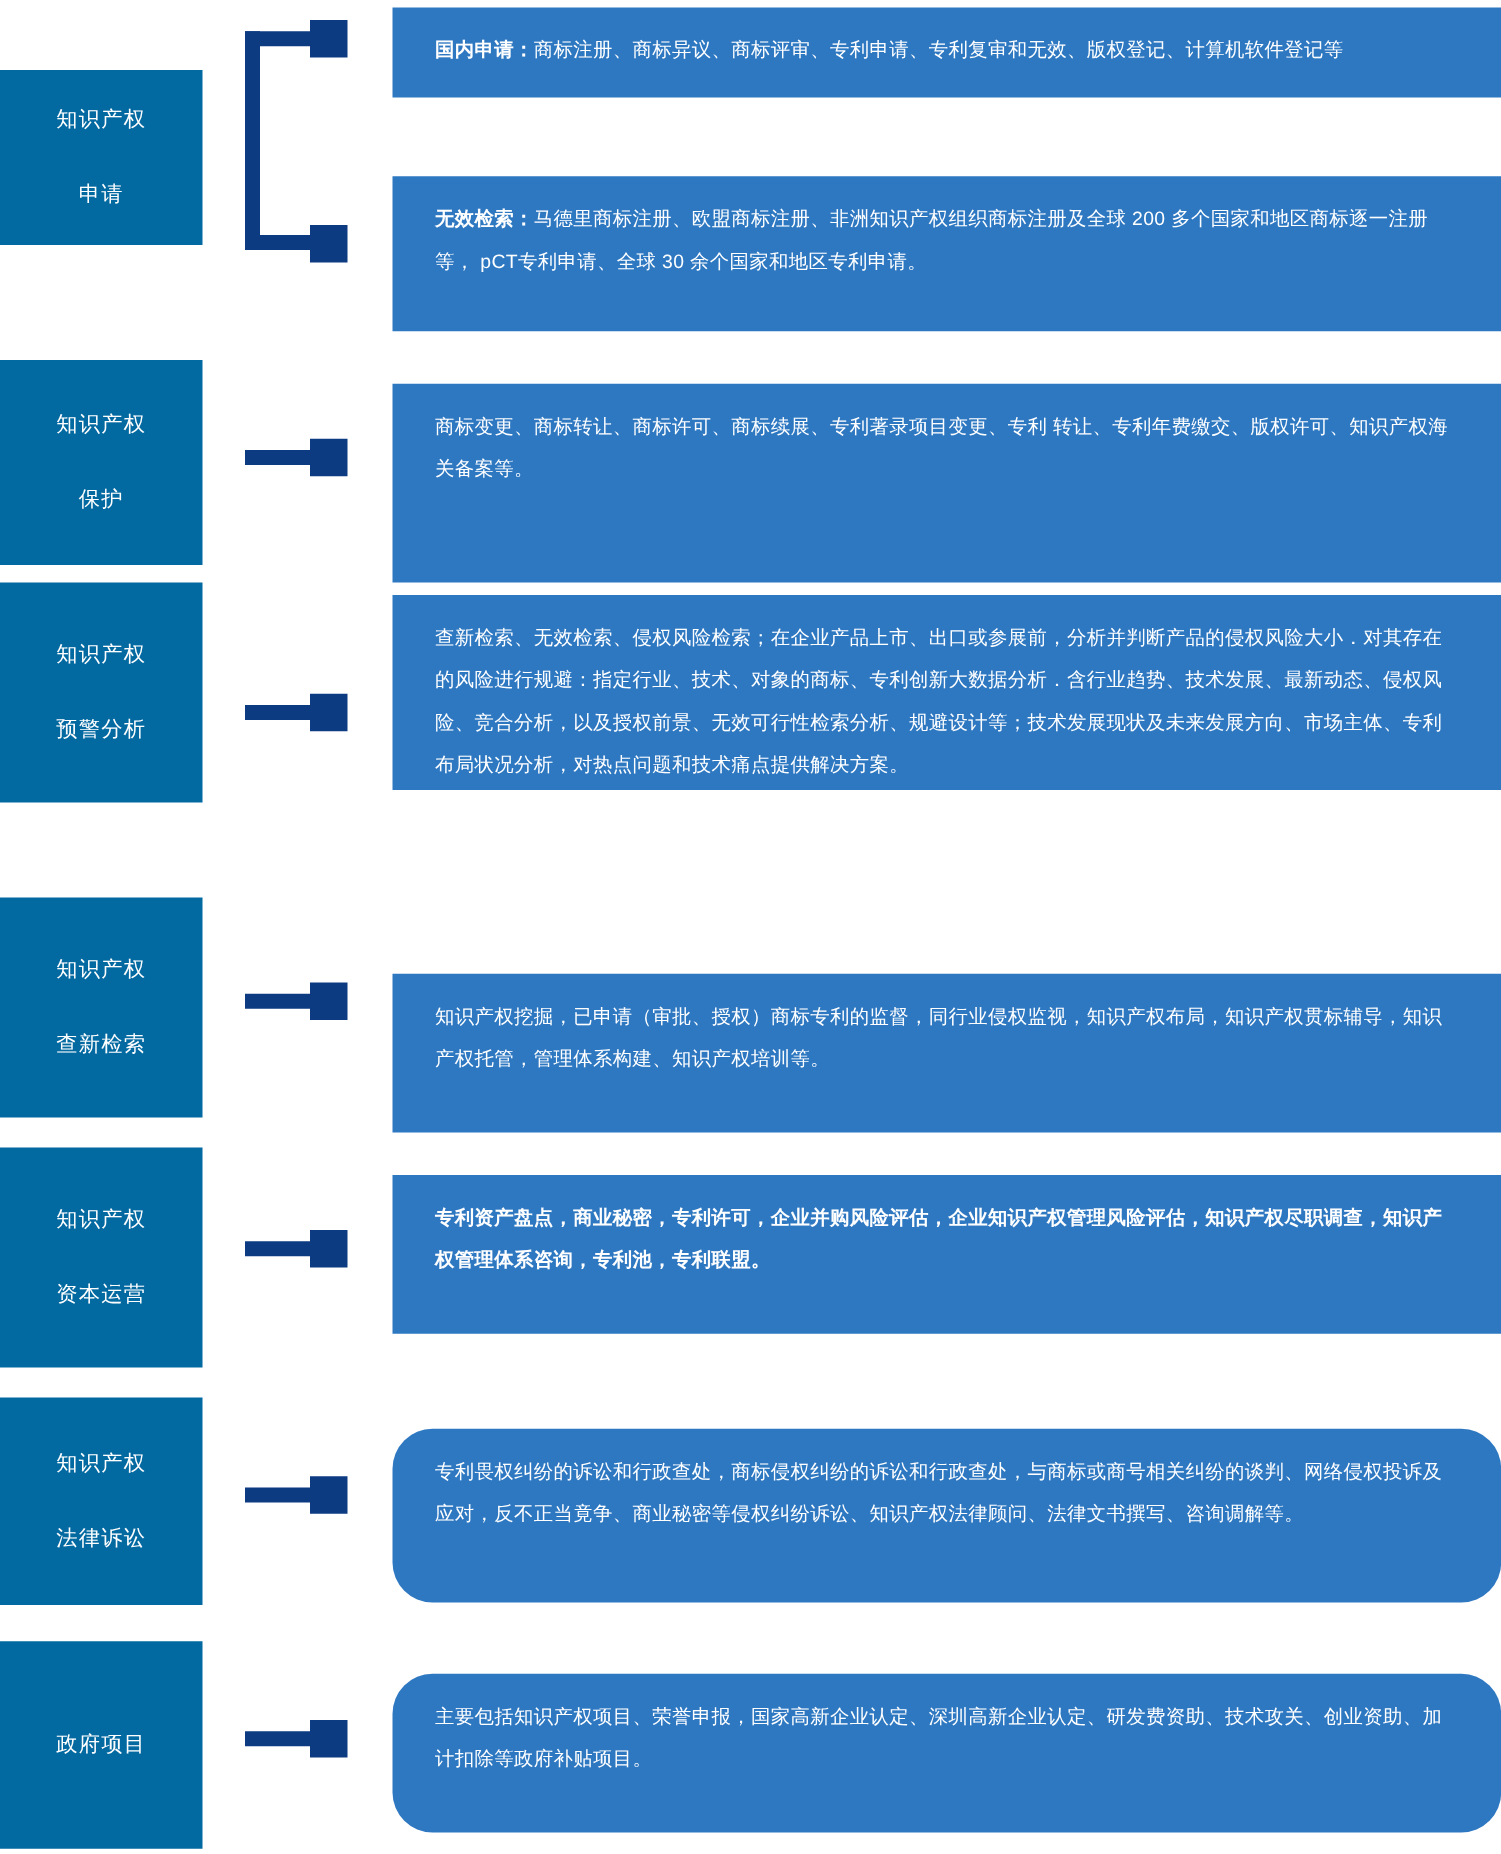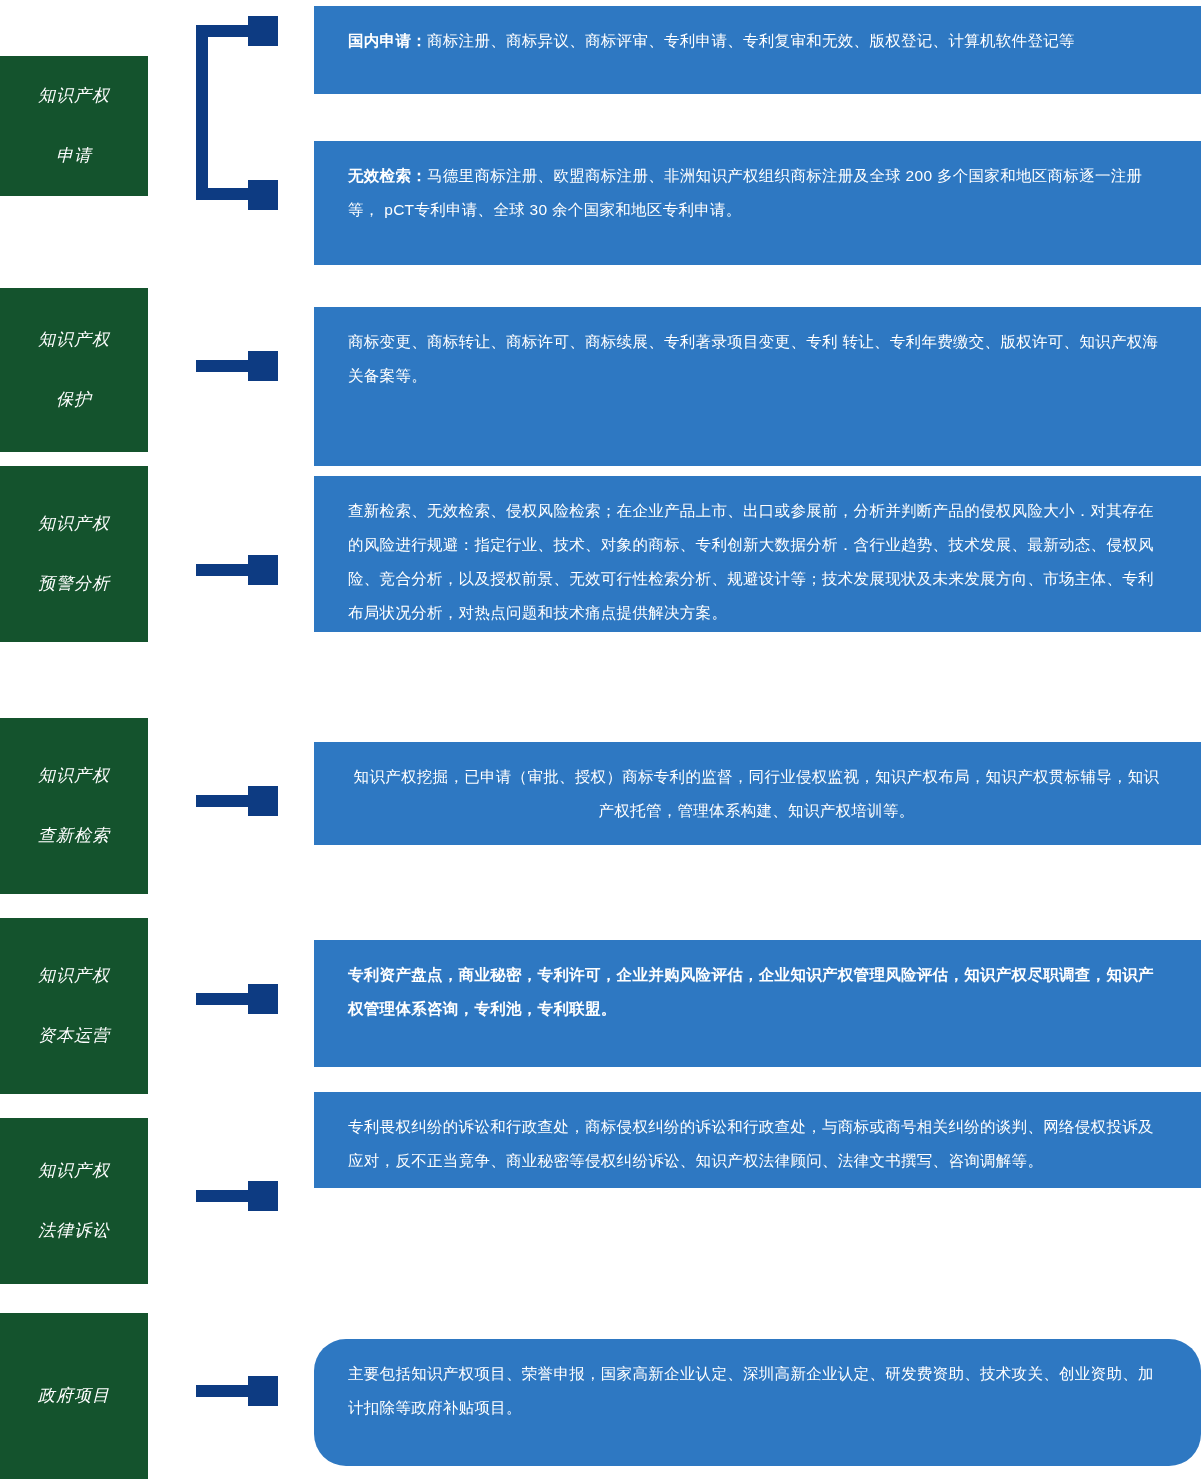--- a/index.html
+++ b/index.html
@@ -11,31 +11,30 @@
   }
   .diagram{position:relative;width:1201px;}
 
   
   .row{position:relative;}
 
   
   .label-box{
     position:absolute;
     left:0;
-    width:148px;
-    background:#14532d;
+    width:162px;
+    background:#0369a1;
     color:#ffffff;
     display:flex;
     align-items:center;
     justify-content:center;
     text-align:center;
     font-size:17px;
     line-height:30px;
     letter-spacing:1px;
-    font-style:italic;
   }
   .label-box span{display:block;}
 
   
   .connector{
     position:absolute;
     height:12px;
     background:#0d3b82;
   }
   .connector-square{
@@ -83,21 +82,21 @@
         <span>申请</span>
       </span>
     </div>
 
     <div class="bracket-h" style="left:196px;top:25px;width:70px;"></div>
     <div class="bracket-v" style="left:196px;top:25px;height:175px;"></div>
     <div class="bracket-h" style="left:196px;top:188px;width:70px;"></div>
     <div class="connector-square" style="left:248px;top:16px;"></div>
     <div class="connector-square" style="left:248px;top:180px;"></div>
 
-    <div class="panel" style="top:6px;height:88px;">
+    <div class="panel" style="top:6px;height:72px;">
       <b>国内申请：</b><span>商标注册、商标异议、商标评审、专利申请、专利复审和无效、版权登记、计算机软件登记等</span>
     </div>
 
     <div class="panel" style="top:141px;height:124px;">
       <b>无效检索：</b><span>马德里商标注册、欧盟商标注册、非洲知识产权组织商标注册及全球 200 多个国家和地区商标逐一注册等， pCT专利申请、全球 30 余个国家和地区专利申请。</span>
     </div>
   </div>
 
   <div class="row">
     <div class="label-box" style="top:288px;height:164px;">
@@ -132,21 +131,21 @@
   <div class="row">
     <div class="label-box" style="top:718px;height:176px;">
       <span>
         <span>知识产权</span><br>
         <span>查新检索</span>
       </span>
     </div>
     <div class="connector" style="left:196px;top:795px;width:70px;"></div>
     <div class="connector-square" style="left:248px;top:786px;"></div>
 
-    <div class="panel" style="top:742px;height:103px;text-align:center;">
+    <div class="panel" style="top:779px;height:127px;">
       <span>知识产权挖掘，已申请（审批、授权）商标专利的监督，同行业侵权监视，知识产权布局，知识产权贯标辅导，知识产权托管，管理体系构建、知识产权培训等。</span>
     </div>
   </div>
 
   <div class="row">
     <div class="label-box" style="top:918px;height:176px;">
       <span>
         <span>知识产权</span><br>
         <span>资本运营</span>
       </span>
@@ -162,21 +161,21 @@
   <div class="row">
     <div class="label-box" style="top:1118px;height:166px;">
       <span>
         <span>知识产权</span><br>
         <span>法律诉讼</span>
       </span>
     </div>
     <div class="connector" style="left:196px;top:1190px;width:70px;"></div>
     <div class="connector-square" style="left:248px;top:1181px;"></div>
 
-    <div class="panel" style="top:1092px;height:96px;">
+    <div class="panel" style="top:1143px;height:139px;border-radius:32px;">
       <span>专利畏权纠纷的诉讼和行政查处，商标侵权纠纷的诉讼和行政查处，与商标或商号相关纠纷的谈判、网络侵权投诉及应对，反不正当竟争、商业秘密等侵权纠纷诉讼、知识产权法律顾问、法律文书撰写、咨询调解等。</span>
     </div>
   </div>
 
   <div class="row">
     <div class="label-box" style="top:1313px;height:166px;">
       <span>
         <span>政府项目</span>
       </span>
     </div>

